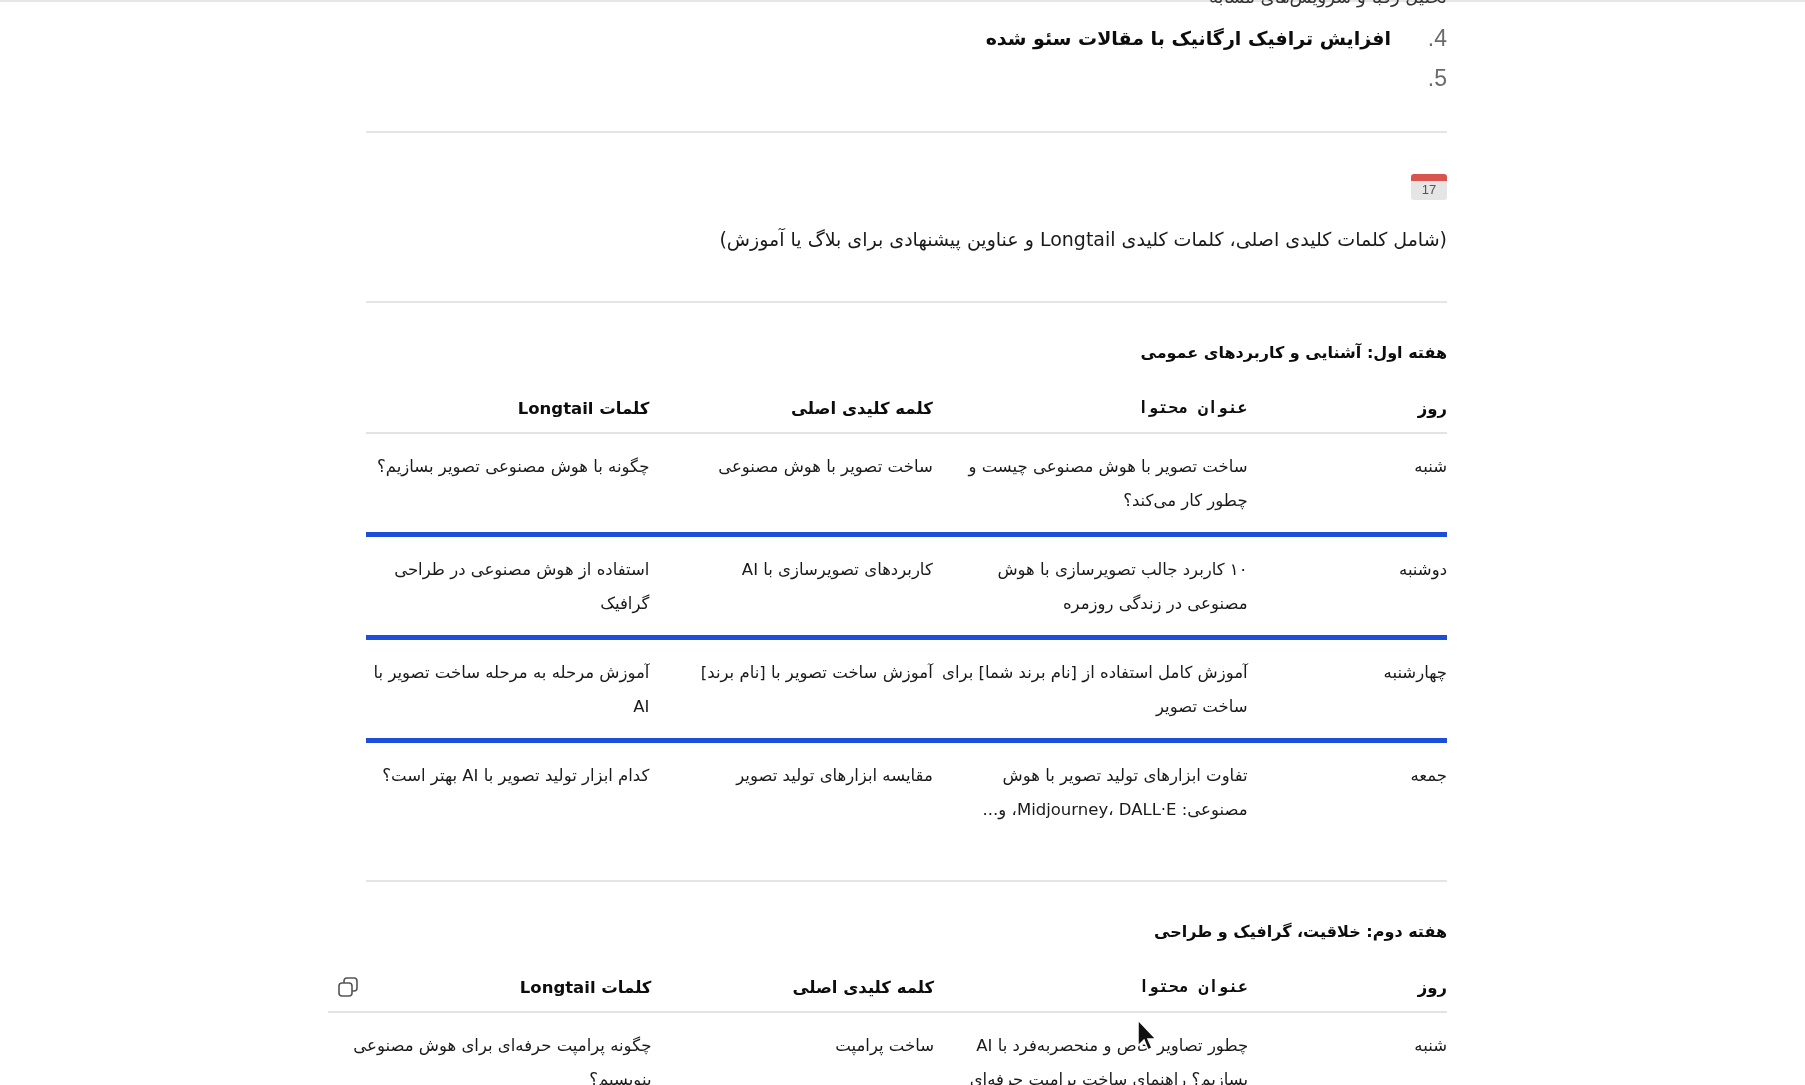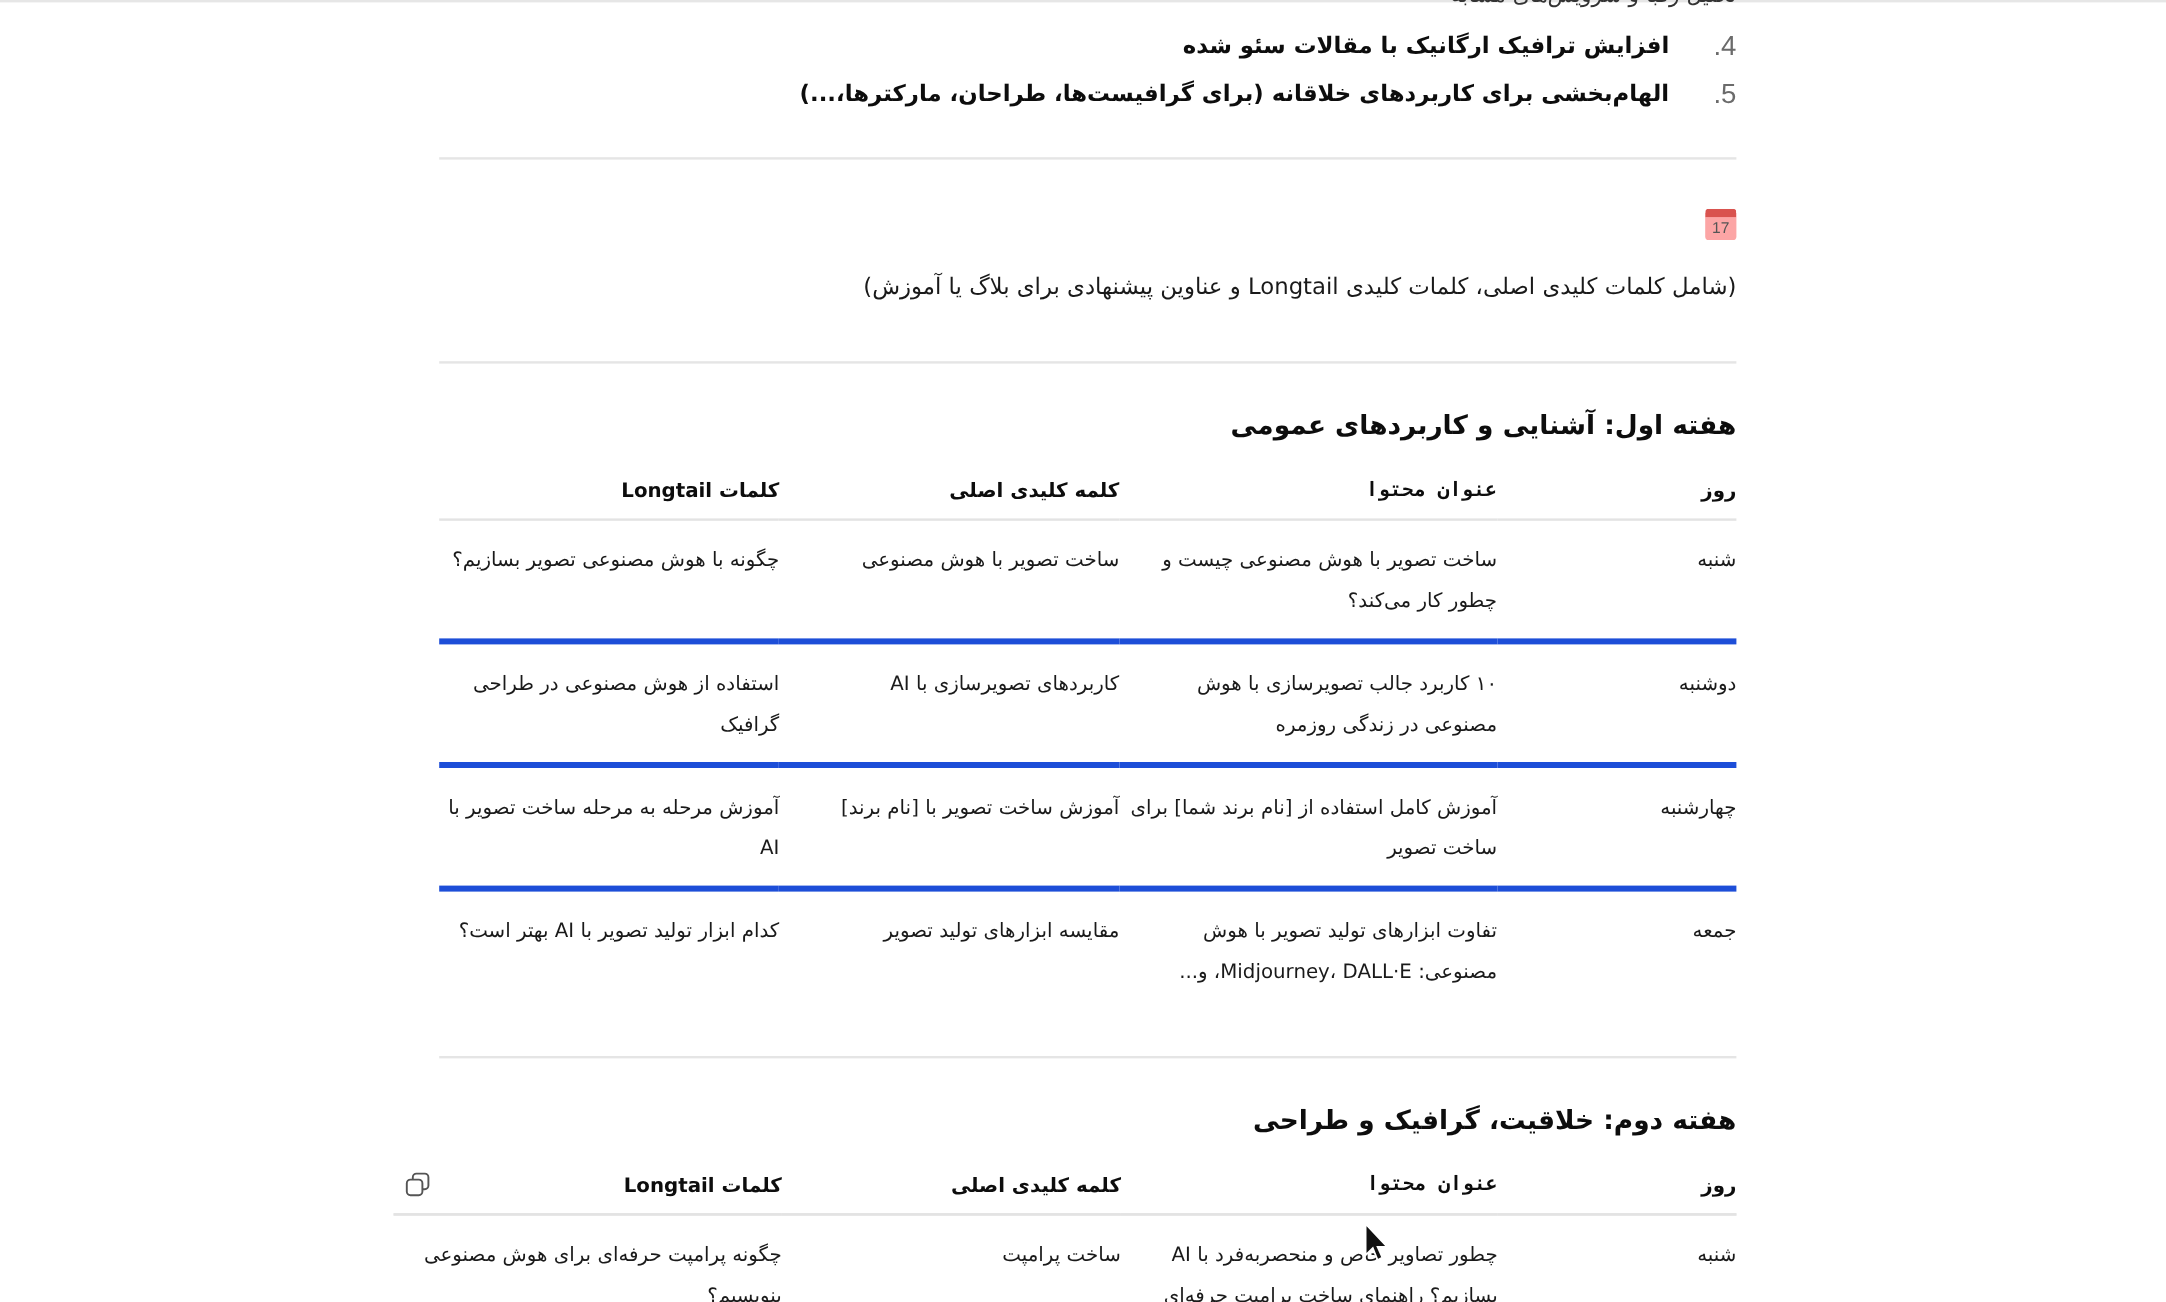--- a/index.html
+++ b/index.html
@@ -6,24 +6,24 @@
   body { width:1805px; height:1085px; overflow:hidden; position:relative;
          font-family:"DejaVu Sans","Liberation Sans",sans-serif; color:#0d0d0d; }
   .topline { position:absolute; left:0; top:0; width:1805px; height:2px; background:#e6e6e6; }
   .col { position:absolute; left:366px; width:1081px; direction:rtl; }
   .partial { position:absolute; top:-14px; right:0; font-size:18px; color:#333; white-space:nowrap; }
   ol.list { position:absolute; top:18px; right:0; margin:0; padding:0; list-style:none; }
   ol.list li { display:flex; align-items:center; height:40px; font-size:19px; font-weight:bold; white-space:nowrap; }
   ol.list li .num { color:#6b6b6b; font-family:"Liberation Sans",sans-serif; font-size:23px; font-weight:normal; width:44px; text-align:right; }
   hr.sep { position:absolute; left:366px; width:1081px; height:0; border:0; border-top:2px solid #e5e5e5; margin:0; }
   .h2 { position:absolute; right:0; font-size:21px; font-weight:bold; white-space:nowrap; display:flex; align-items:center; gap:6px; }
-  .cal-icon { width:26px; height:26px; border-radius:3px; background:#fca5a5; border-top:7px solid #d9534f; box-sizing:border-box;
+  .cal-icon { width:36px; height:26px; border-radius:3px; background:#e5e5e5; border-top:7px solid #d9534f; box-sizing:border-box;
               font-family:"Liberation Sans",sans-serif; font-size:13px; color:#555; text-align:center; line-height:18px; font-weight:normal; }
   .sub { position:absolute; right:0; font-size:19px; color:#1a1a1a; white-space:nowrap; }
-  .h3 { position:absolute; right:0; font-size:22px; font-weight:bold; white-space:nowrap; }
+  .h3 { position:absolute; right:0; font-size:16px; font-weight:bold; white-space:nowrap; }
   table.cal { position:absolute; border-collapse:collapse; direction:rtl; font-size:16.5px; }
   table.cal th { font-weight:bold; text-align:right; height:48px; vertical-align:middle; border-bottom:2px solid #e3e3e3; padding:0; white-space:nowrap; }
   table.cal td { text-align:right; vertical-align:top; padding:16px 0 14px 0; line-height:34px; border-bottom:5px solid #1d4ed8; color:#1a1a1a; }
   table.cal tr:last-child td { border-bottom:0; }
   .c-day { width:190px; }
   .c-title { width:300px;font-family:Liberation Mono, monospace; }
   .c-kw { width:270px; }
   .c-lt { width:270px; }
   .copy-icon { position:absolute; width:24px; height:24px; }
   .cursor { position:absolute; }
@@ -35,21 +35,20 @@
 
 <div class="col" style="top:0;height:110px;">
   <div class="partial">تحلیل رقبا و سرویس‌های مشابه</div>
   <ol class="list">
     <li>
         <span class="num">4.</span>
         <span style="margin-right:12px">افزایش ترافیک ارگانیک با مقالات سئو شده</span>
       </li>
     <li>
         <span class="num">5.</span>
-        <span style="margin-right:12px">الهام‌بخشی برای کاربردهای خلاقانه (برای گرافیست‌ها، طراحان، مارکترها،...)</span>
       </li>
   </ol>
 </div>
 
 <hr class="sep" style="top:131px;">
 
 <div class="col" style="top:170px;height:100px;">
   <div class="h2" style="top:4px;">
     <span class="cal-icon">17</span>
   </div>

